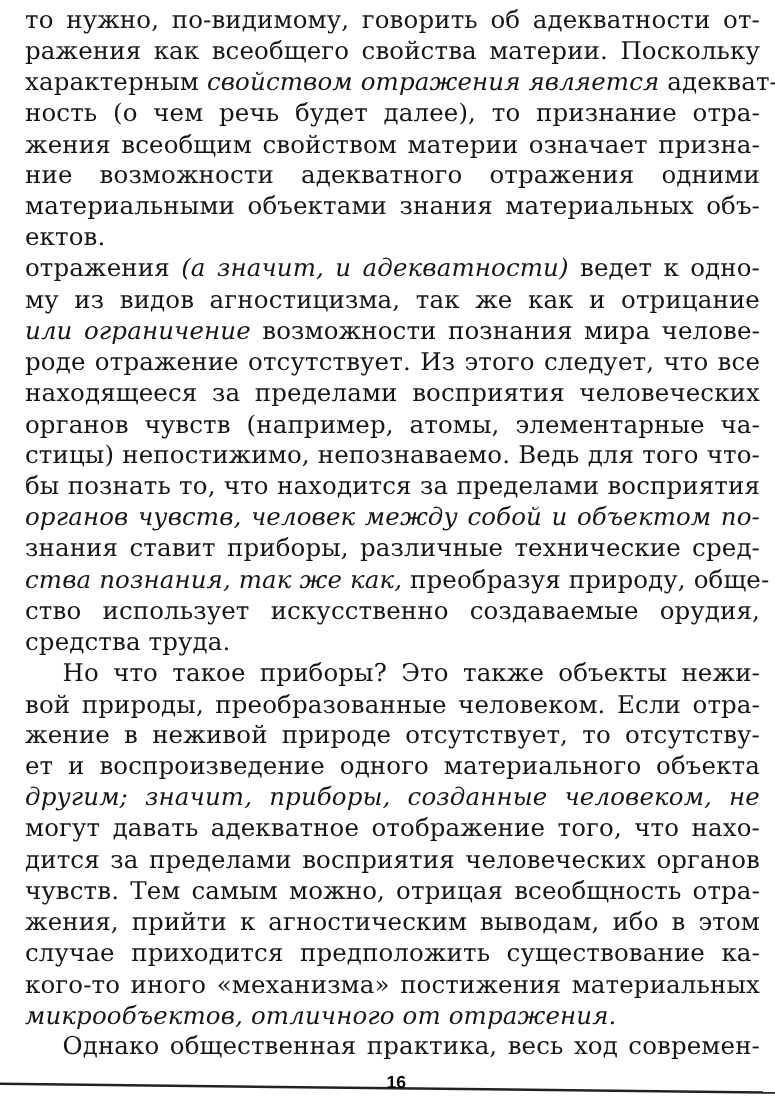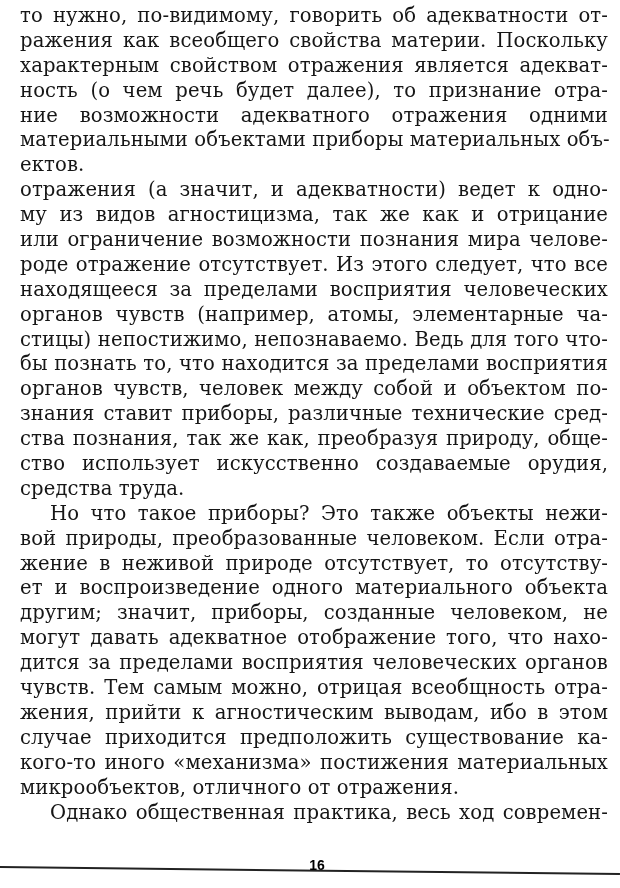--- a/index.html
+++ b/index.html
@@ -38,20 +38,21 @@
     word-spacing: 0px;
     overflow: visible;
   }
   .line.last {
     text-align-last: left;
   }
   .line.indent {
     padding-left: 30px;
   }
   .line span.it {
+    font-style: italic;
   }
   .footer-rule {
     position: absolute;
     left: 0;
     top: 866px;
     width: 620px;
     height: 2px;
     background: #222;
     transform: rotate(0.65deg);
     transform-origin: left center;
@@ -72,22 +73,23 @@
 </style>
 </head>
 <body>
 
 <div class="page">
   <div class="text-block" id="text-block">
       <div class="line"><span>то нужно, по-видимому, говорить об адекватности от-</span></div>
       <div class="line"><span>ражения как всеобщего свойства материи. Поскольку</span></div>
       <div class="line"><span>характерным </span><span class="it">свойством отражения является</span><span> адекват-</span></div>
       <div class="line"><span>ность (о чем речь будет далее), то признание отра-</span></div>
+      <div class="line"><span>жения всеобщим свойством материи означает призна-</span></div>
       <div class="line"><span>ние возможности адекватного отражения одними</span></div>
-      <div class="line"><span>материальными объектами приборы материальных объ-</span></div>
+      <div class="line"><span>материальными объектами знания материальных объ-</span></div>
       <div class="line last"><span>ектов.</span></div>
       <div class="line"><span>отражения </span><span class="it">(а значит, и адекватности)</span><span> ведет к одно-</span></div>
       <div class="line"><span>му из видов агностицизма, так же как и отрицание</span></div>
       <div class="line"><span class="it">или ограничение</span><span> возможности познания мира челове-</span></div>
       <div class="line"><span>роде отражение отсутствует. Из этого следует, что все</span></div>
       <div class="line"><span>находящееся за пределами восприятия человеческих</span></div>
       <div class="line"><span>органов чувств (например, атомы, элементарные ча-</span></div>
       <div class="line"><span>стицы) непостижимо, непознаваемо. Ведь для того что-</span></div>
       <div class="line"><span>бы познать то, что находится за пределами восприятия</span></div>
       <div class="line"><span class="it">органов чувств, человек между собой и объектом по-</span></div>

